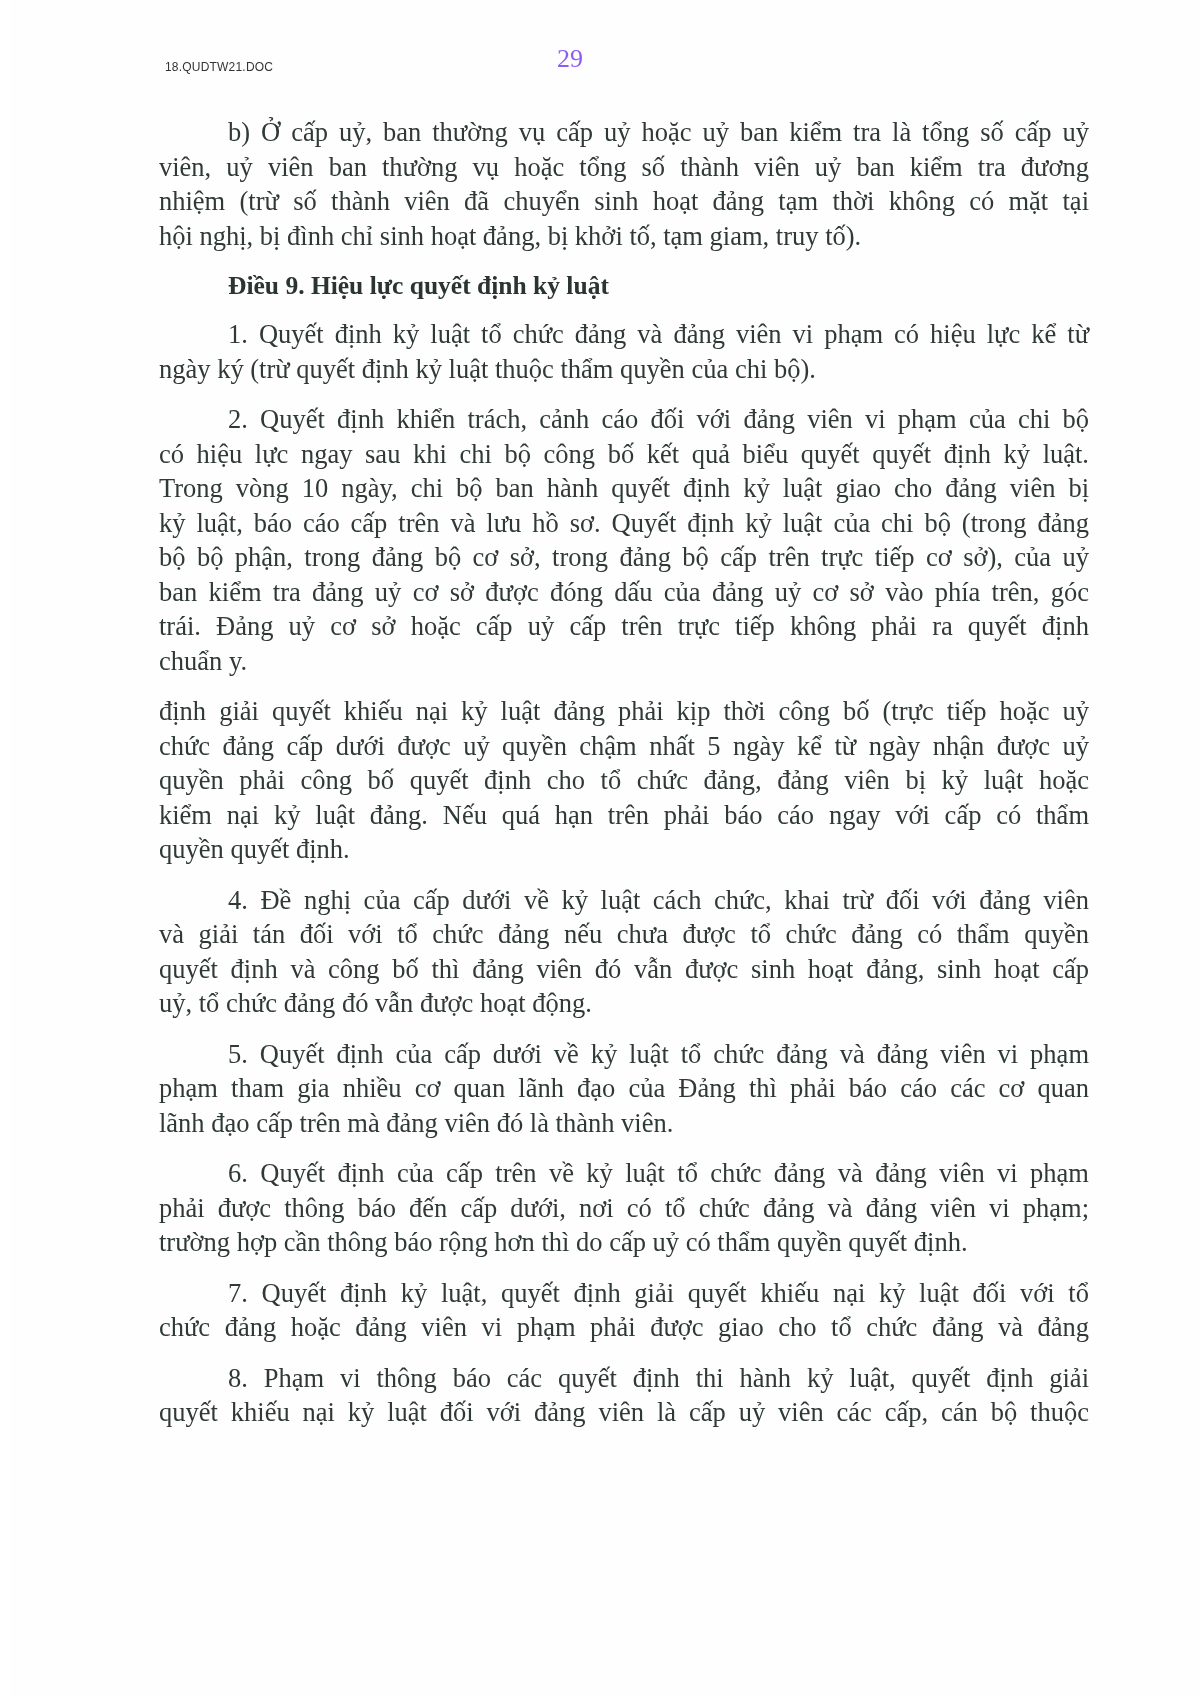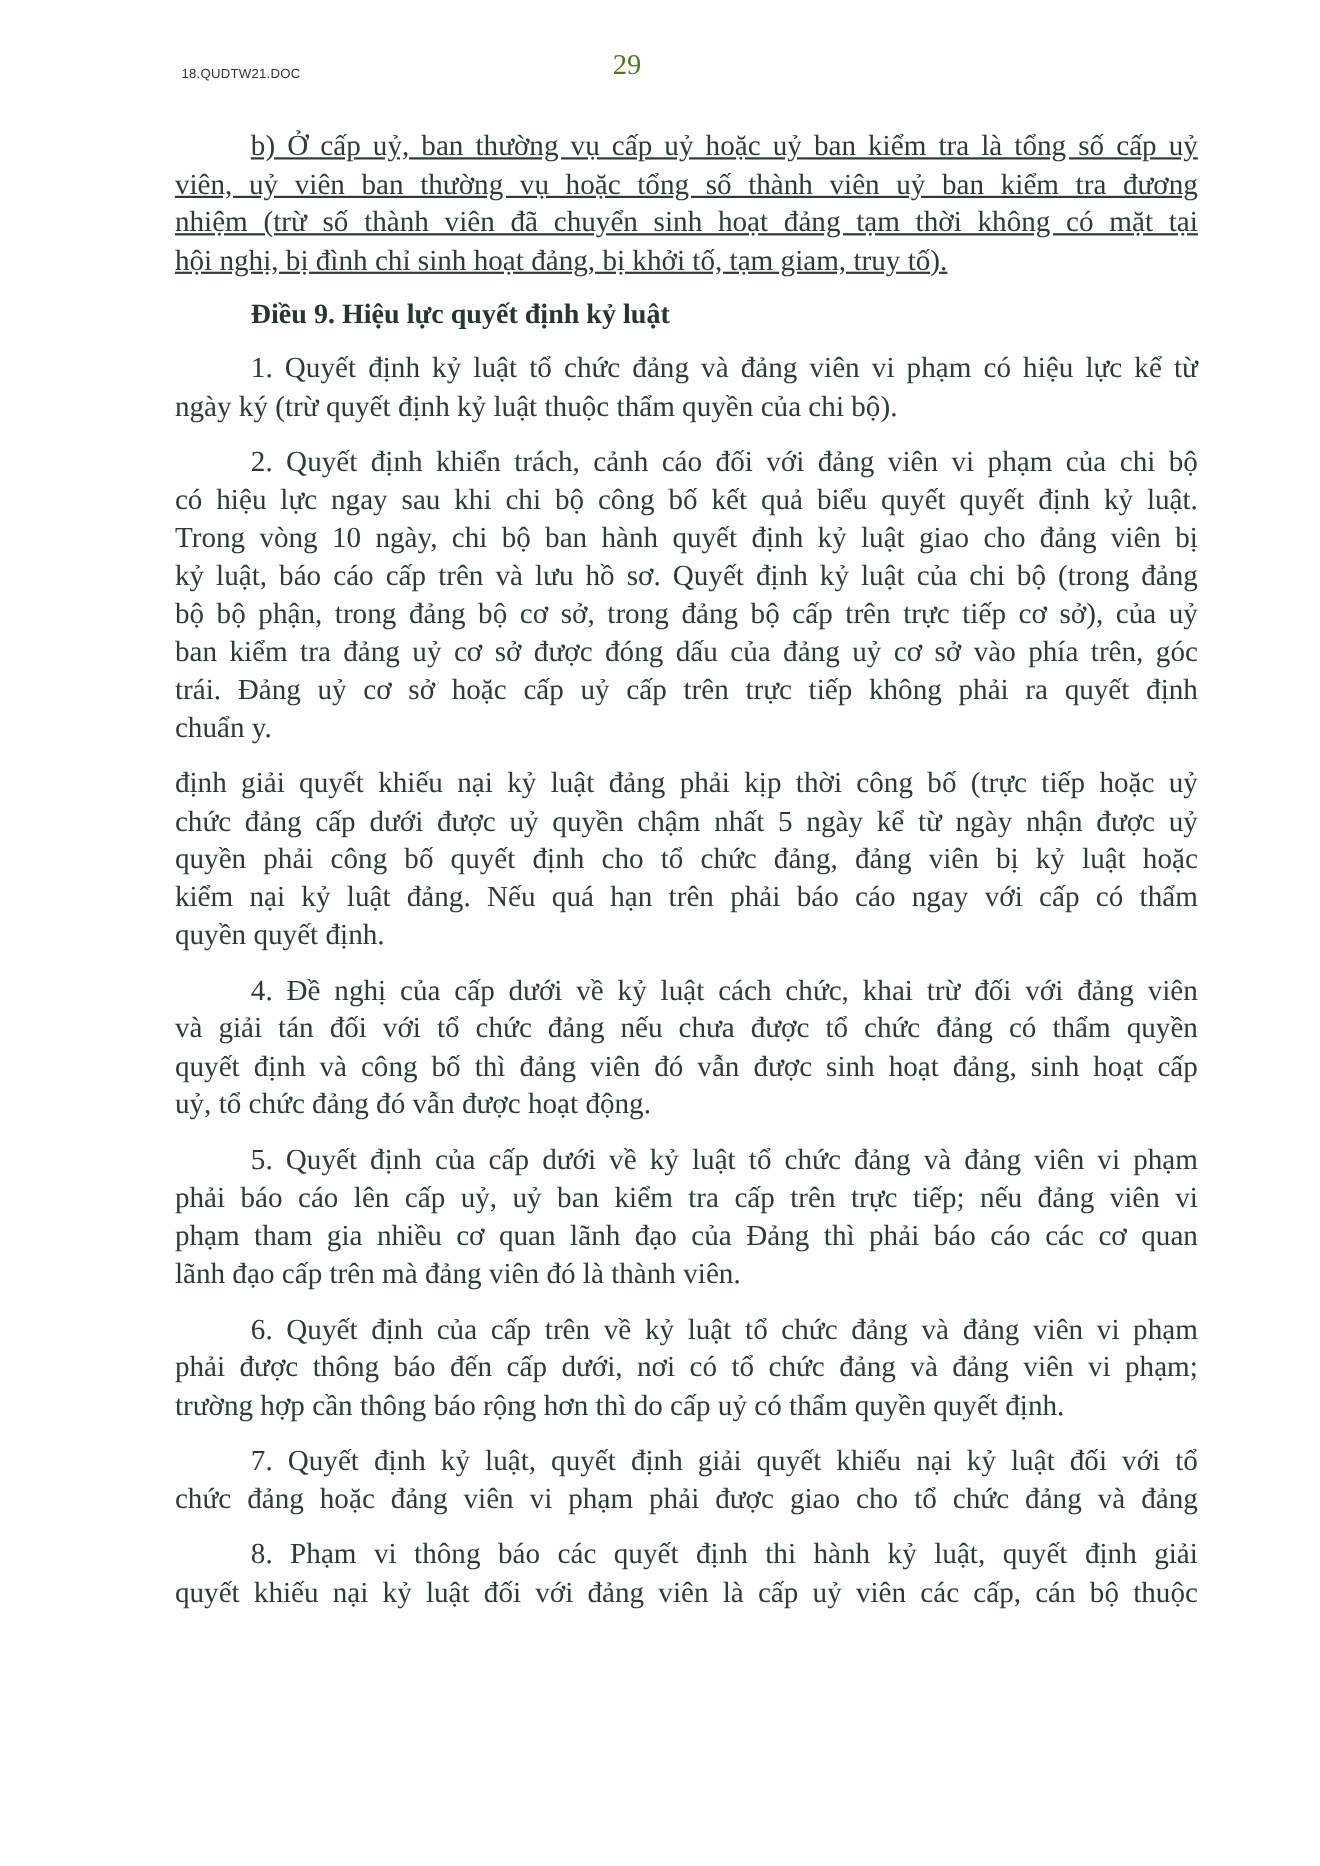--- a/index.html
+++ b/index.html
@@ -12,39 +12,39 @@
     color: #2f3a36;
   }
   .page { position: absolute; left: 0; top: 0; width: 1200px; height: 1696px; background: #fefefe; margin-left: 10px; }
   .file-label {
     position: absolute; left: 155px; top: 60px;
     font-family: "Liberation Sans", "DejaVu Sans", sans-serif;
     font-size: 12px; color: #333; letter-spacing: 0.2px;
   }
   .page-number {
     position: absolute; left: 547px; top: 44px;
-    font-size: 26px; color: #4d7c0f;
+    font-size: 26px; color: #8b5cf6;
   }
   .content { position: absolute; left: 149px; top: 115px; width: 930px; }
   .para { margin: 0; font-size: 26.5px; line-height: 34.5px; text-align: justify; }
   .para .line { display: block; text-align-last: justify; white-space: nowrap; }
   .para .line.last { text-align-last: left; }
   .para .line.first { padding-left: 69px; }
   .heading { font-weight: bold; font-size: 25.5px; padding-left: 69px; margin: 0; line-height: 34px; color: #2a3430; }
 </style>
 </head>
 <body>
 
 <div class="page">
   <div class="file-label">18.QUDTW21.DOC</div>
   <div class="page-number">29</div>
 
   <div class="content">
 
-    <p class="para" style="margin-bottom:16px;text-decoration:underline;">
+    <p class="para" style="margin-bottom:16px;">
       <span class="line first">b) Ở cấp uỷ, ban thường vụ cấp uỷ hoặc uỷ ban kiểm tra là tổng số cấp uỷ</span>
       <span class="line">viên, uỷ viên ban thường vụ hoặc tổng số thành viên uỷ ban kiểm tra đương</span>
       <span class="line">nhiệm (trừ số thành viên đã chuyển sinh hoạt đảng tạm thời không có mặt tại</span>
       <span class="line last">hội nghị, bị đình chỉ sinh hoạt đảng, bị khởi tố, tạm giam, truy tố).</span>
     </p>
 
     <h2 class="heading" style="margin-bottom:14px;">Điều 9. Hiệu lực quyết định kỷ luật</h2>
 
     <p class="para" style="margin-bottom:16px;">
       <span class="line first">1. Quyết định kỷ luật tổ chức đảng và đảng viên vi phạm có hiệu lực kể từ</span>
@@ -72,21 +72,20 @@
 
     <p class="para" style="margin-bottom:16px;">
       <span class="line first">4. Đề nghị của cấp dưới về kỷ luật cách chức, khai trừ đối với đảng viên</span>
       <span class="line">và giải tán đối với tổ chức đảng nếu chưa được tổ chức đảng có thẩm quyền</span>
       <span class="line">quyết định và công bố thì đảng viên đó vẫn được sinh hoạt đảng, sinh hoạt cấp</span>
       <span class="line last">uỷ, tổ chức đảng đó vẫn được hoạt động.</span>
     </p>
 
     <p class="para" style="margin-bottom:16px;">
       <span class="line first">5. Quyết định của cấp dưới về kỷ luật tổ chức đảng và đảng viên vi phạm</span>
-      <span class="line">phải báo cáo lên cấp uỷ, uỷ ban kiểm tra cấp trên trực tiếp; nếu đảng viên vi</span>
       <span class="line">phạm tham gia nhiều cơ quan lãnh đạo của Đảng thì phải báo cáo các cơ quan</span>
       <span class="line last">lãnh đạo cấp trên mà đảng viên đó là thành viên.</span>
     </p>
 
     <p class="para" style="margin-bottom:16px;">
       <span class="line first">6. Quyết định của cấp trên về kỷ luật tổ chức đảng và đảng viên vi phạm</span>
       <span class="line">phải được thông báo đến cấp dưới, nơi có tổ chức đảng và đảng viên vi phạm;</span>
       <span class="line last">trường hợp cần thông báo rộng hơn thì do cấp uỷ có thẩm quyền quyết định.</span>
     </p>
 

